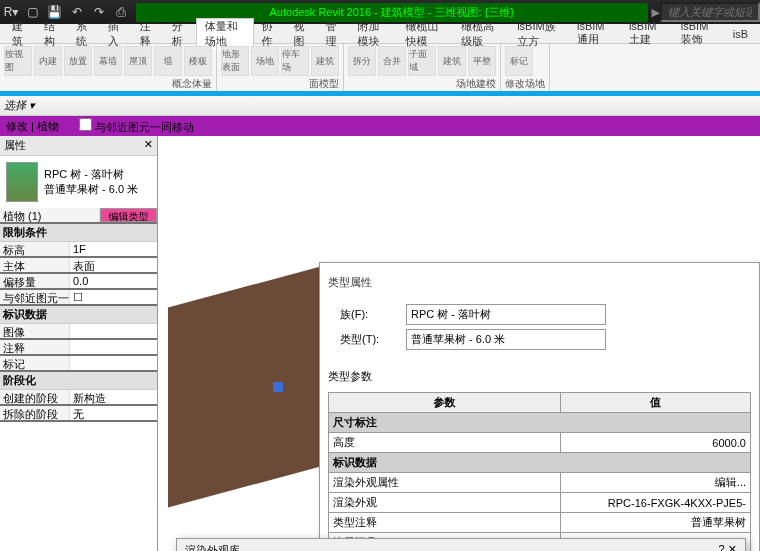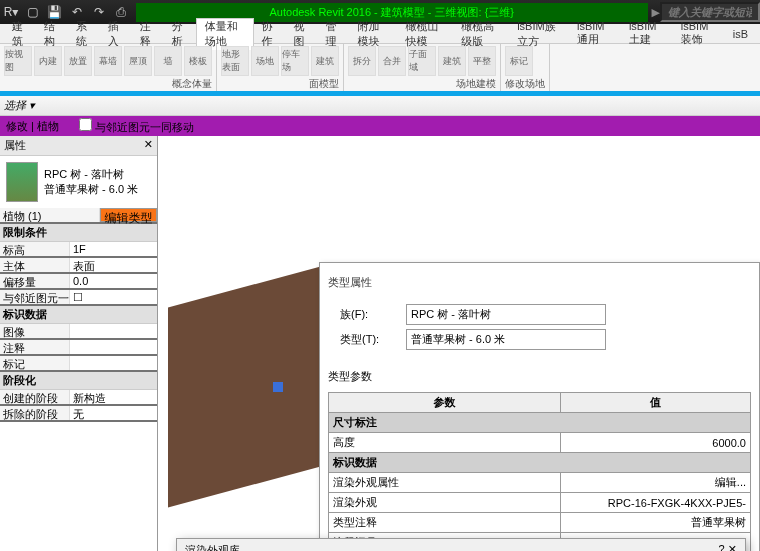--- a/index.html
+++ b/index.html
@@ -1,20 +1,20 @@
 <!DOCTYPE html>
 <html><head>
 <meta charset="utf-8">
 <style>
 * { margin: 0; padding: 0; box-sizing: border-box; font-family: "Microsoft YaHei", Arial, sans-serif; font-size: 11px; }
 body { background: #fff; width: 760px; height: 551px; overflow: hidden; position: relative; }
 .titlebar { height: 24px; background: linear-gradient(#2a2a2a, #1a1a1a); display: flex; align-items: center; color: #ccc; }
 .tb-btn { width: 20px; height: 20px; display: inline-flex; align-items: center; justify-content: center; color: #ccc; margin: 0 1px; font-size: 12px; }
 .tb-title { flex: 1; text-align: center; color: #00ff00; background: #006600; padding: 2px 0; font-size: 11px; margin: 0 4px; }
-.tb-search { background: #333; color: #888; padding: 2px 6px; width: 100px; font-style: italic; font-weight: bold; }
+.tb-search { background: #333; color: #888; padding: 2px 6px; width: 100px; font-style: italic; }
 .menubar { height: 20px; background: #f0f0f0; display: flex; align-items: center; padding: 0 4px; border-bottom: 1px solid #ccc; }
 .menubar span { padding: 0 8px; color: #333; cursor: default; }
 .menubar span.active { background: #fff; border: 1px solid #ccc; border-bottom: 1px solid #fff; }
 .ribbon { height: 52px; background: #f5f5f5; border-bottom: 5px solid #0ea5e9; display: flex; }
 .ribbon-group { border-right: 1px solid #ccc; padding: 2px 4px; display: flex; flex-direction: column; }
 .ribbon-icons { display: flex; gap: 2px; flex: 1; align-items: center; }
 .ribbon-icon { width: 28px; height: 30px; background: #e8e8e8; border: 1px solid #ddd; display: flex; flex-direction: column; align-items: center; justify-content: center; font-size: 9px; color: #666; }
 .ribbon-label { text-align: right; font-size: 10px; color: #555; padding: 1px 0; }
 .selectbar { height: 20px; background: linear-gradient(#f8f8f8,#e8e8e8); border-bottom: 1px solid #ccc; display: flex; align-items: center; padding: 0 4px; gap: 8px; font-style: italic; }
 .greenbar { height: 20px; background: #a21caf; color: #000; display: flex; align-items: center; padding: 0 6px; gap: 20px; font-size: 11px; }
@@ -137,21 +137,21 @@
     </div>
     <div class="family-preview">
       <div class="tree-thumb"></div>
       <div>
         <div>RPC 树 - 落叶树</div>
         <div>普通苹果树 - 6.0 米</div>
       </div>
     </div>
     <div class="props-row">
       <span class="lbl" style="width:100px">植物 (1)</span>
-      <span class="val" style="background:#f97316;border:1px solid #999;text-align:center;font-size:12px">编辑类型</span>
+      <span class="val" style="background:#ec4899;border:1px solid #999;text-align:center;font-size:10px">编辑类型</span>
     </div>
     <div id="props-body">
         <div class="props-section">限制条件</div>
         <div class="props-row">
           <span class="lbl">标高</span>
           <span class="val">1F</span>
         </div>
         <div class="props-row">
           <span class="lbl">主体</span>
           <span class="val">表面</span>

